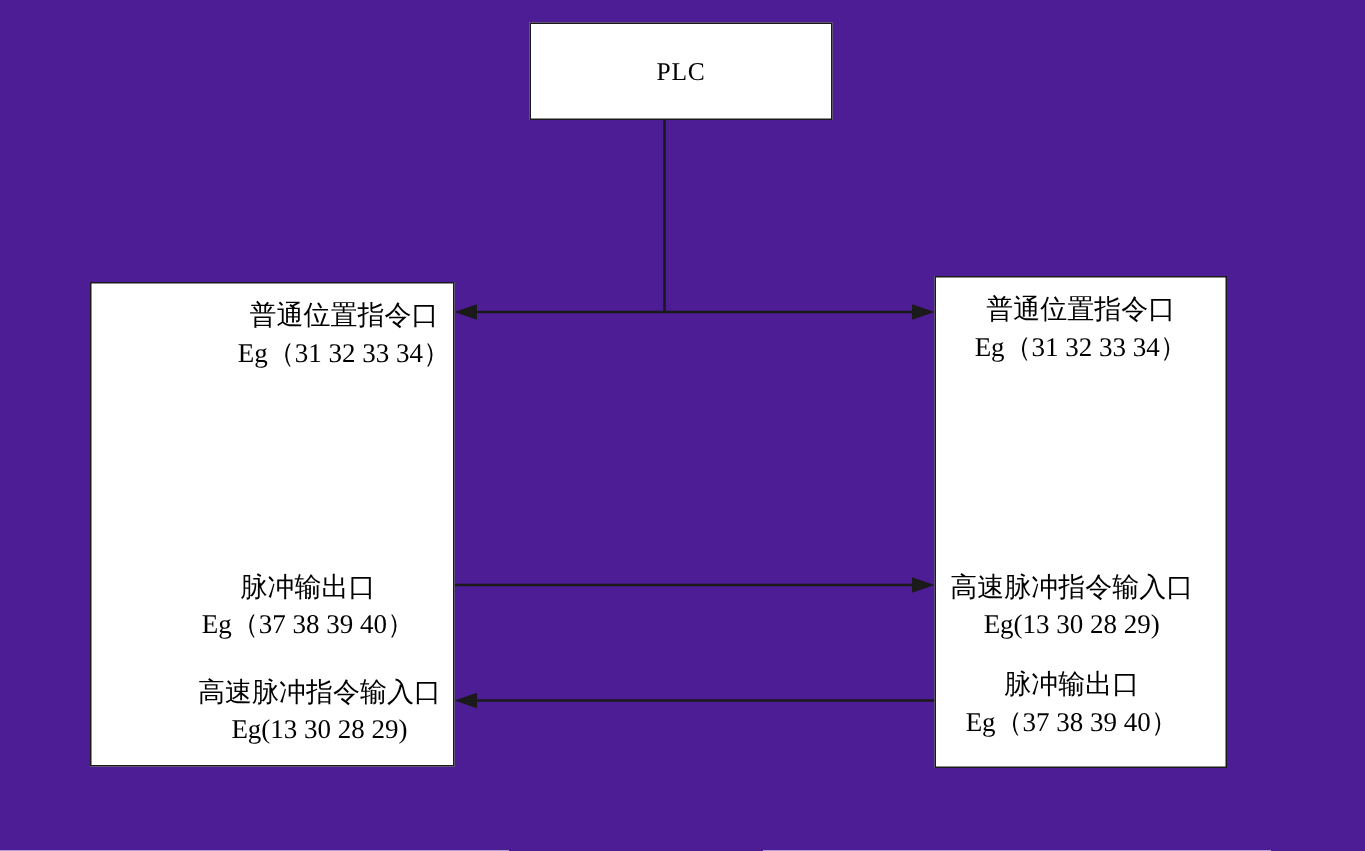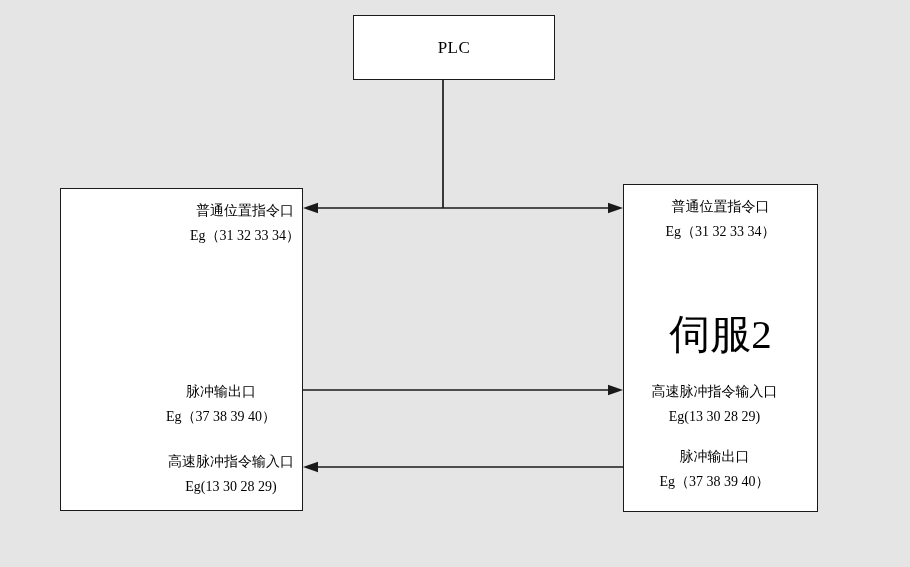--- a/index.html
+++ b/index.html
@@ -4,21 +4,21 @@
 <style>
   html, body {
     margin: 0;
     padding: 0;
     background: #ffffff;
   }
   .canvas {
     position: relative;
     width: 910px;
     height: 567px;
-    background: #e5e5e5;
+    background: #4c1d95;
     font-family: "Liberation Serif", "DejaVu Serif", serif;
     color: #000000;
     overflow: hidden;
   }
   .connectors {
     position: absolute;
     left: 0;
     top: 0;
     width: 910px;
     height: 567px;
@@ -48,21 +48,21 @@
   }
   .servo2-box {
     left: 623px;
     top: 184px;
     width: 195px;
     height: 328px;
   }
   .port {
     position: absolute;
     text-align: center;
-    font-size: 14px;
+    font-size: 18px;
     line-height: 25px;
     white-space: nowrap;
   }
   .servo-title {
     position: absolute;
     left: 0;
     right: 0;
     text-align: center;
     font-size: 41px;
     line-height: 46px;
@@ -122,21 +122,20 @@
       <div>高速脉冲指令输入口</div>
       <div>Eg(13 30 28 29)</div>
     </div>
   </div>
 
   <div class="box servo2-box">
     <div class="port s2-p1">
       <div>普通位置指令口</div>
       <div>Eg（31 32 33 34）</div>
     </div>
-    <div class="servo-title s2-title">伺服2</div>
     <div class="port s2-p2">
       <div>高速脉冲指令输入口</div>
       <div>Eg(13 30 28 29)</div>
     </div>
     <div class="port s2-p3">
       <div>脉冲输出口</div>
       <div>Eg（37 38 39 40）</div>
     </div>
   </div>
 

